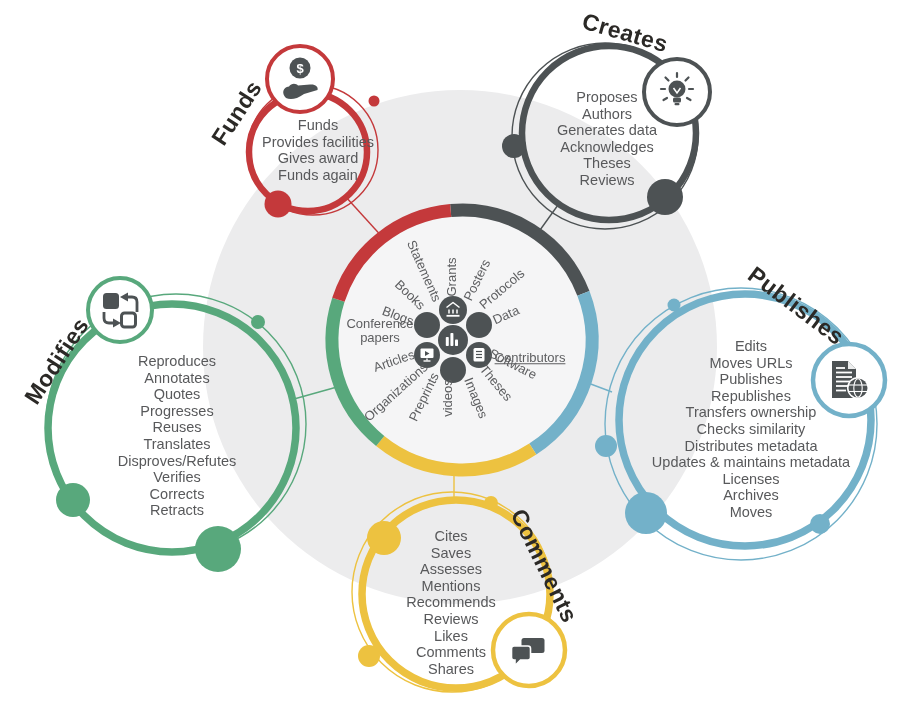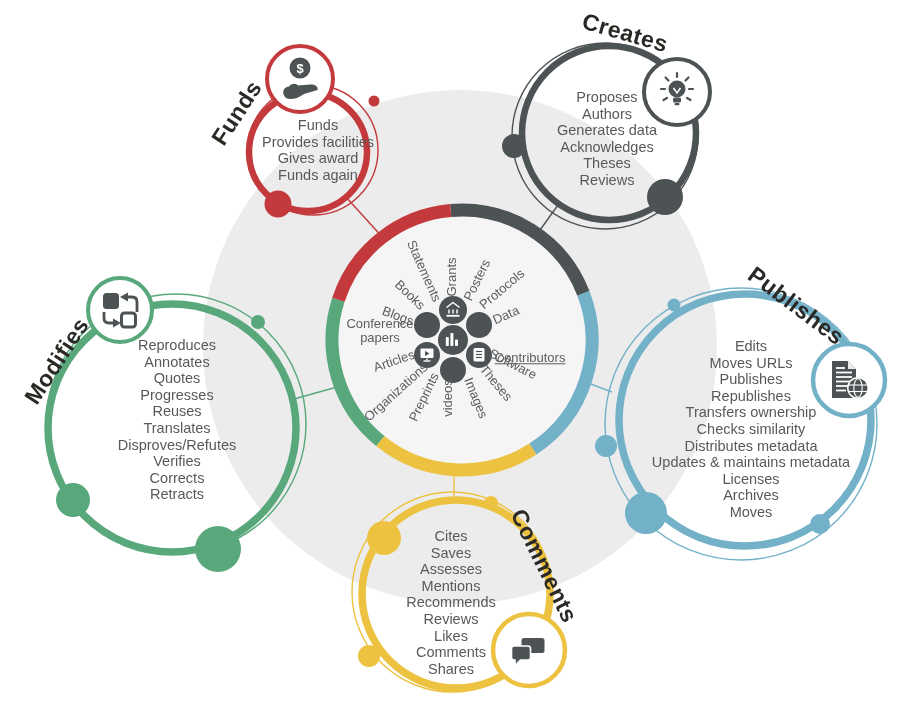--- a/index.html
+++ b/index.html
@@ -201,21 +201,21 @@
       <div class="list-line">Publishes</div>
       <div class="list-line">Republishes</div>
       <div class="list-line">Transfers ownership</div>
       <div class="list-line">Checks similarity</div>
       <div class="list-line">Distributes metadata</div>
       <div class="list-line">Updates &amp; maintains metadata</div>
       <div class="list-line">Licenses</div>
       <div class="list-line">Archives</div>
       <div class="list-line">Moves</div>
     </div>
-<div class="group-list" style="left:177px;top:420px;">
+<div class="group-list" style="left:177px;top:436px;">
       <div class="list-line">Reproduces</div>
       <div class="list-line">Annotates</div>
       <div class="list-line">Quotes</div>
       <div class="list-line">Progresses</div>
       <div class="list-line">Reuses</div>
       <div class="list-line">Translates</div>
       <div class="list-line">Disproves/Refutes</div>
       <div class="list-line">Verifies</div>
       <div class="list-line">Corrects</div>
       <div class="list-line">Retracts</div>

